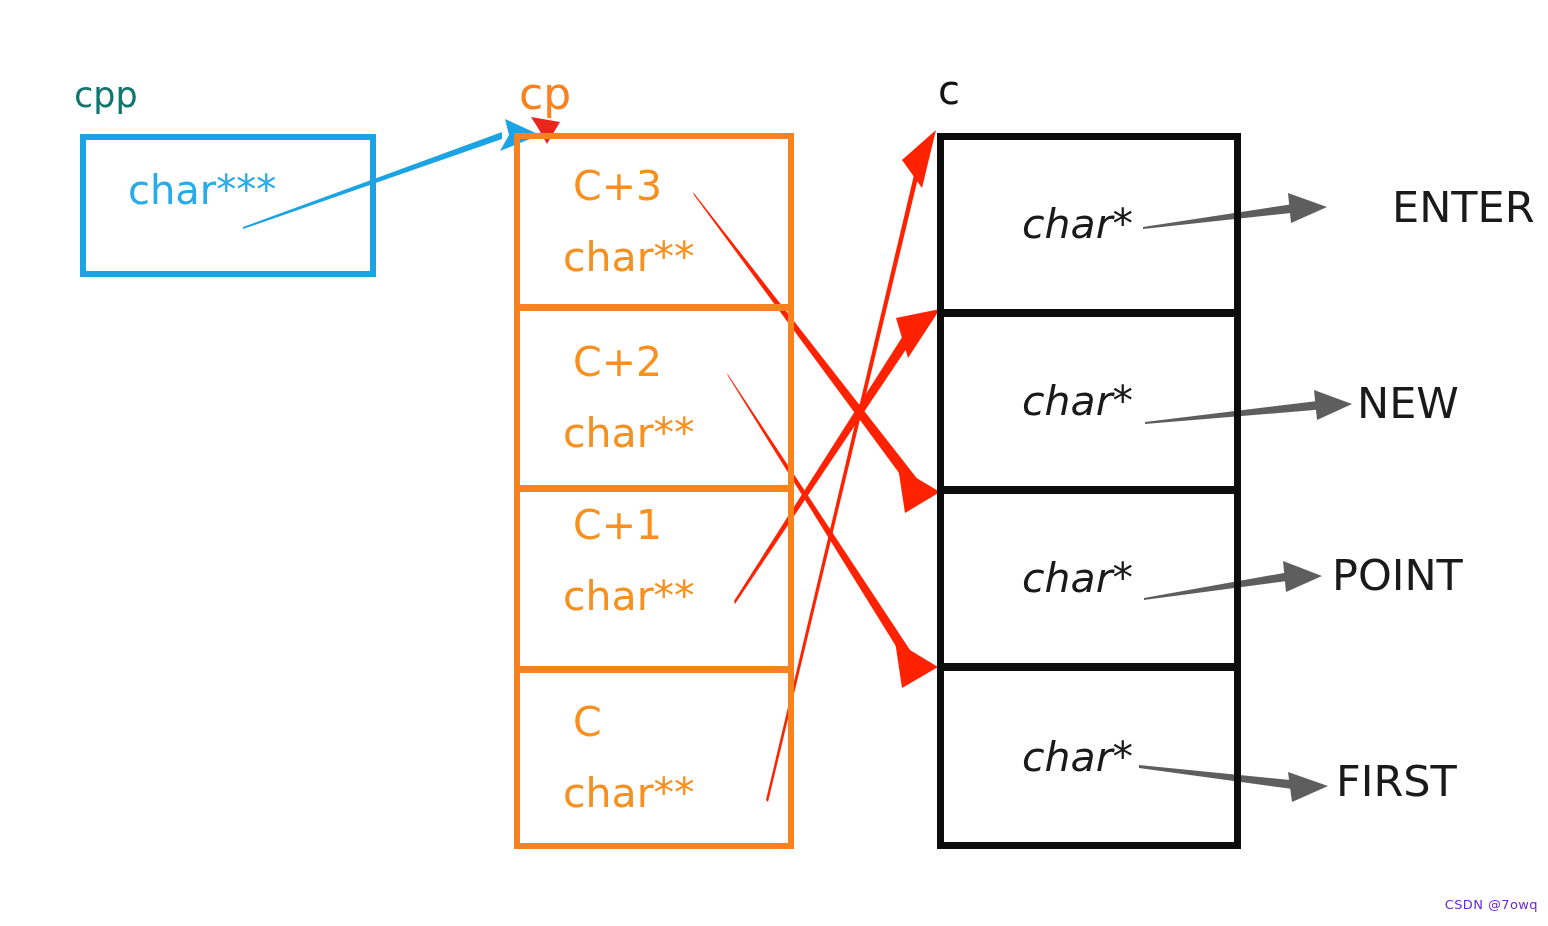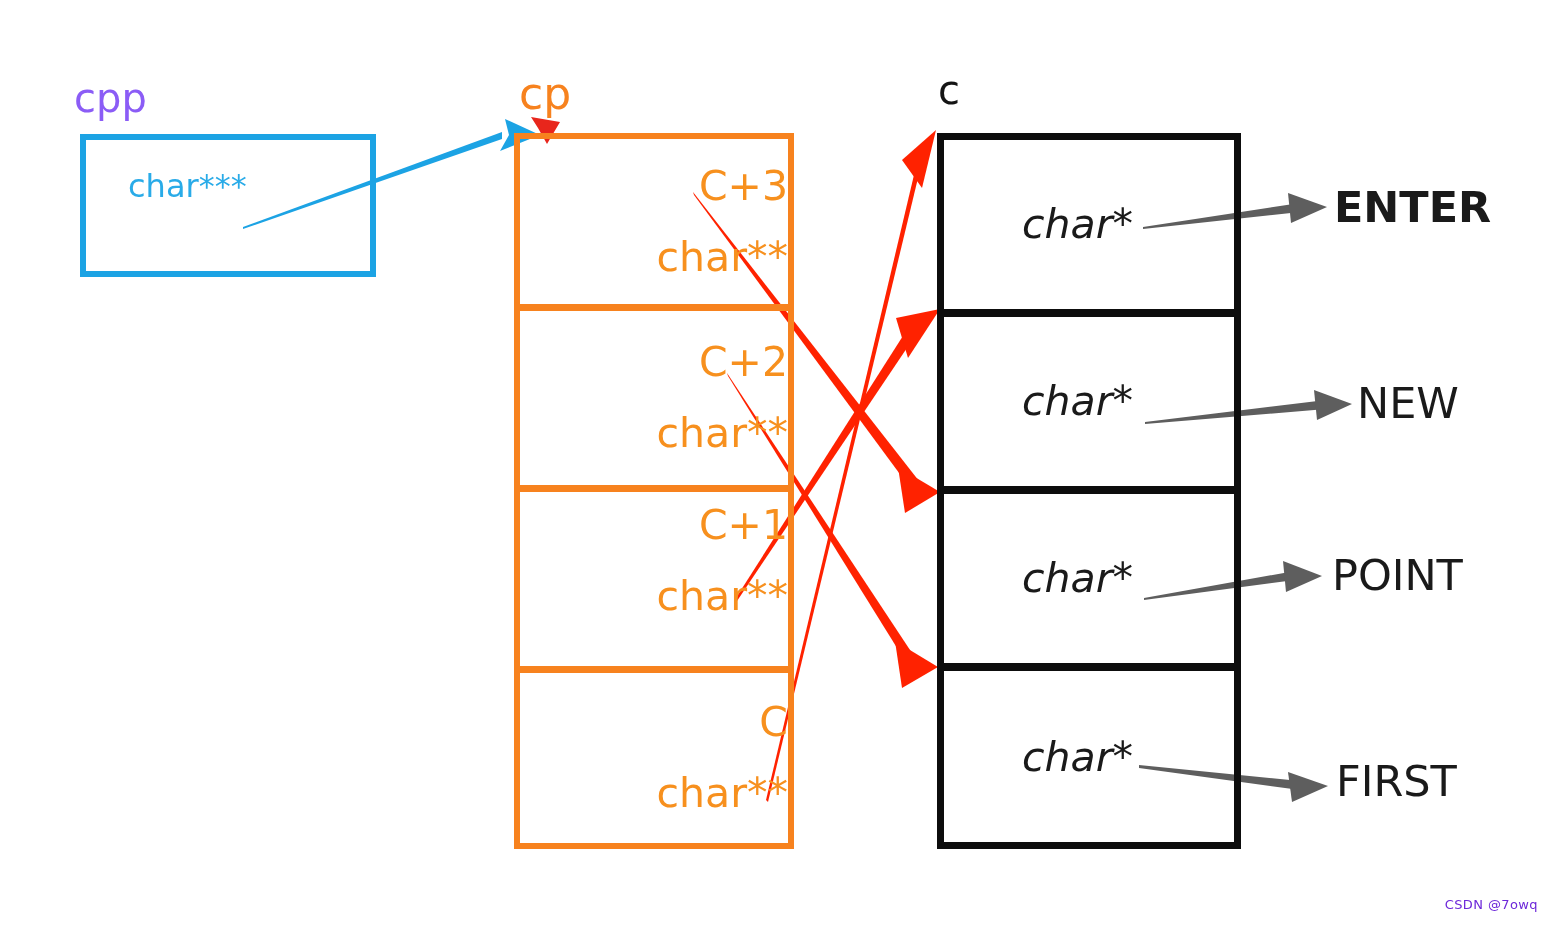--- a/index.html
+++ b/index.html
@@ -39,37 +39,37 @@
     display: flex;
     flex-direction: column;
     justify-content: center;
   }
 
   
   .cpp-label {
     position: absolute;
     left: 74px;
     top: 78px;
-    font-size: 40px;
-    color: #8b5cf6;
+    font-size: 35px;
+    color: #0f766e;
     line-height: 1;
     letter-spacing: 0px;
   }
   .cpp-box {
     left: 80px;
     top: 134px;
     width: 296px;
     height: 143px;
     border: 6px solid #1CA3E4;
   }
   .cpp-text {
     position: absolute;
     left: 128px;
     top: 170px;
-    font-size: 32px;
+    font-size: 40px;
     color: #29ABE8;
     line-height: 1;
   }
 
   
   .cp-label {
     position: absolute;
     left: 519px;
     top: 72px;
     font-size: 44px;
@@ -86,23 +86,22 @@
   .cp-divider {
     position: absolute;
     left: 514px;
     width: 280px;
     height: 7px;
     background: #F7821E;
   }
   .cp-cell {
     left: 520px;
     width: 268px;
-    padding-left: 28px;
+    padding-left: 53px;
     color: #F7901E;
-    text-align: right;
   }
   .cp-idx {
     font-size: 41px;
     line-height: 1;
     margin-bottom: 30px;
   }
   .cp-type {
     font-size: 41px;
     line-height: 1;
     margin-left: -10px;
@@ -266,20 +265,20 @@
   <div class="cell c-cell" style="top:317px;height:169px;">
     <span class="c-type">char*</span>
   </div>
   <div class="cell c-cell" style="top:494px;height:169px;">
     <span class="c-type">char*</span>
   </div>
   <div class="cell c-cell" style="top:671px;height:172px;">
     <span class="c-type">char*</span>
   </div>
 
-  <div class="str-label" style="left:1334px; top:186px;font-weight:bold;">ENTER</div>
+  <div class="str-label" style="left:1392px; top:186px;">ENTER</div>
   <div class="str-label" style="left:1357px; top:382px;">NEW</div>
   <div class="str-label" style="left:1332px; top:554px;">POINT</div>
   <div class="str-label" style="left:1336px; top:760px;">FIRST</div>
 
   <div class="watermark">CSDN @7owq</div>
 
 </div>
 
 </body></html>

